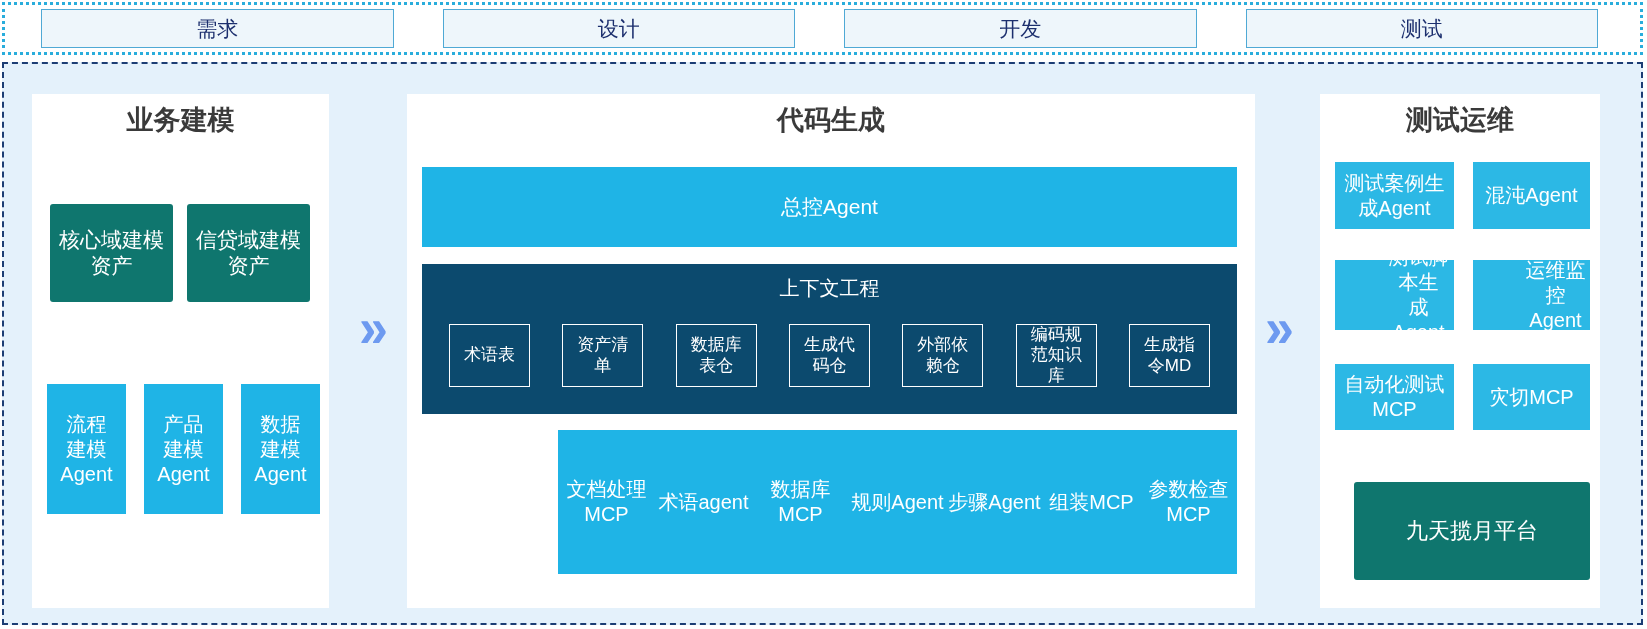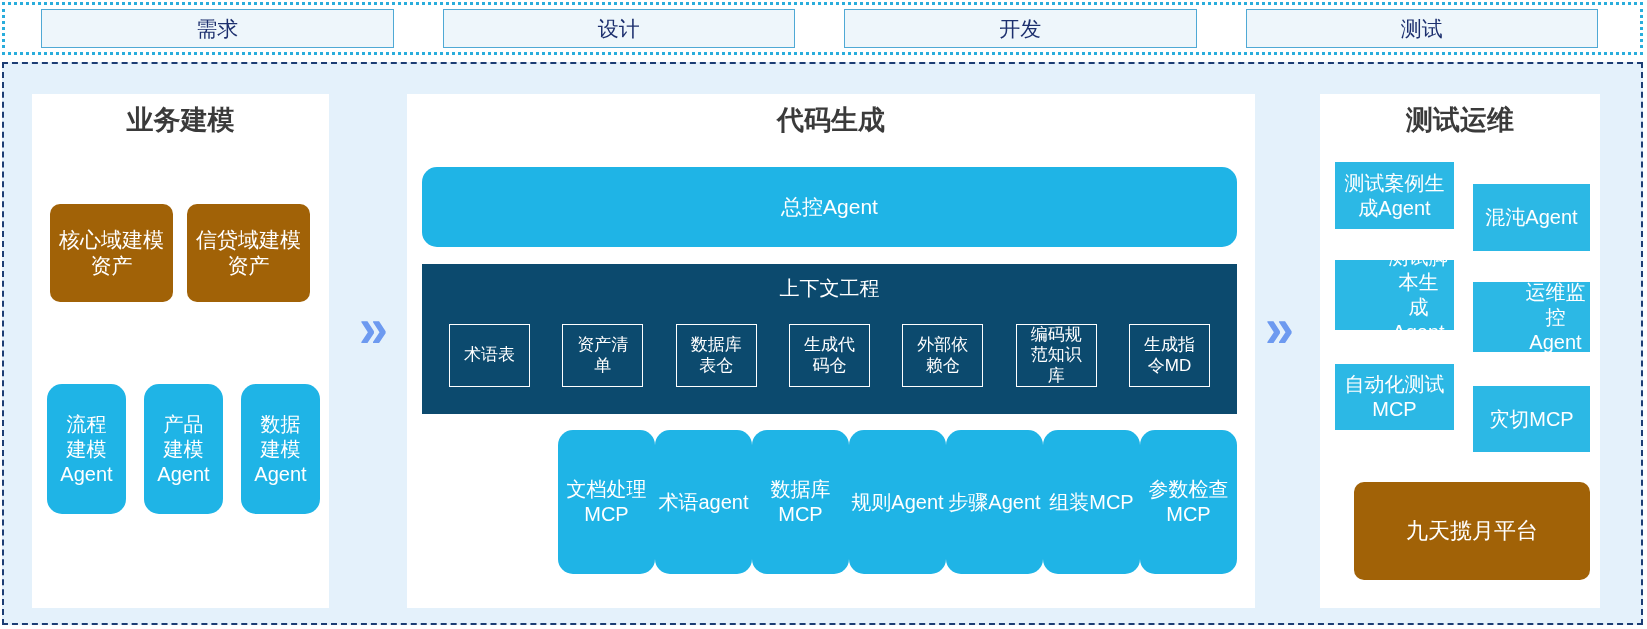--- a/index.html
+++ b/index.html
@@ -18,23 +18,23 @@
   
   .main{position:absolute;left:2px;top:62px;width:1641px;height:563px;
         box-sizing:border-box;border:2px dashed #1c3d74;background:#e4f1fb;}
 
   .panel{position:absolute;background:#ffffff;}
   .panel-title{position:absolute;left:0;top:8px;width:100%;text-align:center;
                font-size:27px;font-weight:bold;color:#3a3a3a;}
 
   .box{display:flex;align-items:center;justify-content:center;text-align:center;
        color:#ffffff;white-space:pre-line;box-sizing:border-box;line-height:1.25;}
-  .cyan{background:#1fb4e6;border-radius:15px;}
+  .cyan{background:#1fb4e6;}
   .cyan2{background:#2cb8e5;}
-  .navy{background:#a16207;border-radius:10px;text-align:center;}
+  .navy{background:#0f766e;border-radius:3px;text-align:center;}
 
   
   .p-left{left:28px;top:30px;width:297px;height:514px;}
   .asset-box{position:absolute;top:110px;width:123px;height:98px;font-size:21px;}
   .agent-box{position:absolute;top:290px;width:79px;height:130px;font-size:20px;}
 
   
   .p-mid{left:403px;top:30px;width:848px;height:514px;}
   .master-bar{position:absolute;left:15px;top:73px;width:815px;height:80px;font-size:21px;}
   .context{position:absolute;left:15px;top:170px;width:815px;height:150px;background:#0c4a6e;}
@@ -45,21 +45,21 @@
   .ctx-box{width:81px;height:63px;border:1px solid #ffffff;background:transparent;
            font-size:17px;line-height:1.2;}
   .mcp-row{position:absolute;left:15px;top:336px;width:815px;
            display:flex;justify-content:flex-end;}
   .mcp-box{width:97px;height:144px;font-size:20px;}
 
   
   .p-right{left:1316px;top:30px;width:280px;height:514px;}
   .tp-box{position:absolute;font-size:20px;}
   .tp-c1{left:15px;width:119px;}
-  .tp-c2{left:153px;width:117px;margin-top:22px;}
+  .tp-c2{left:153px;width:117px;}
   .tp-r1{top:68px;height:67px;}
   .tp-r2{top:166px;height:70px;padding-left:48px;}
   .tp-r3{top:270px;height:66px;}
   .platform{position:absolute;left:34px;top:388px;width:236px;height:98px;font-size:22px;}
 
   
   .chevron{position:absolute;color:#6d9af0;font-size:52px;font-weight:bold;
            line-height:1;transform:scaleY(1.05);}
   .chev-1{left:355px;top:238px;}
   .chev-2{left:1261px;top:238px;}

